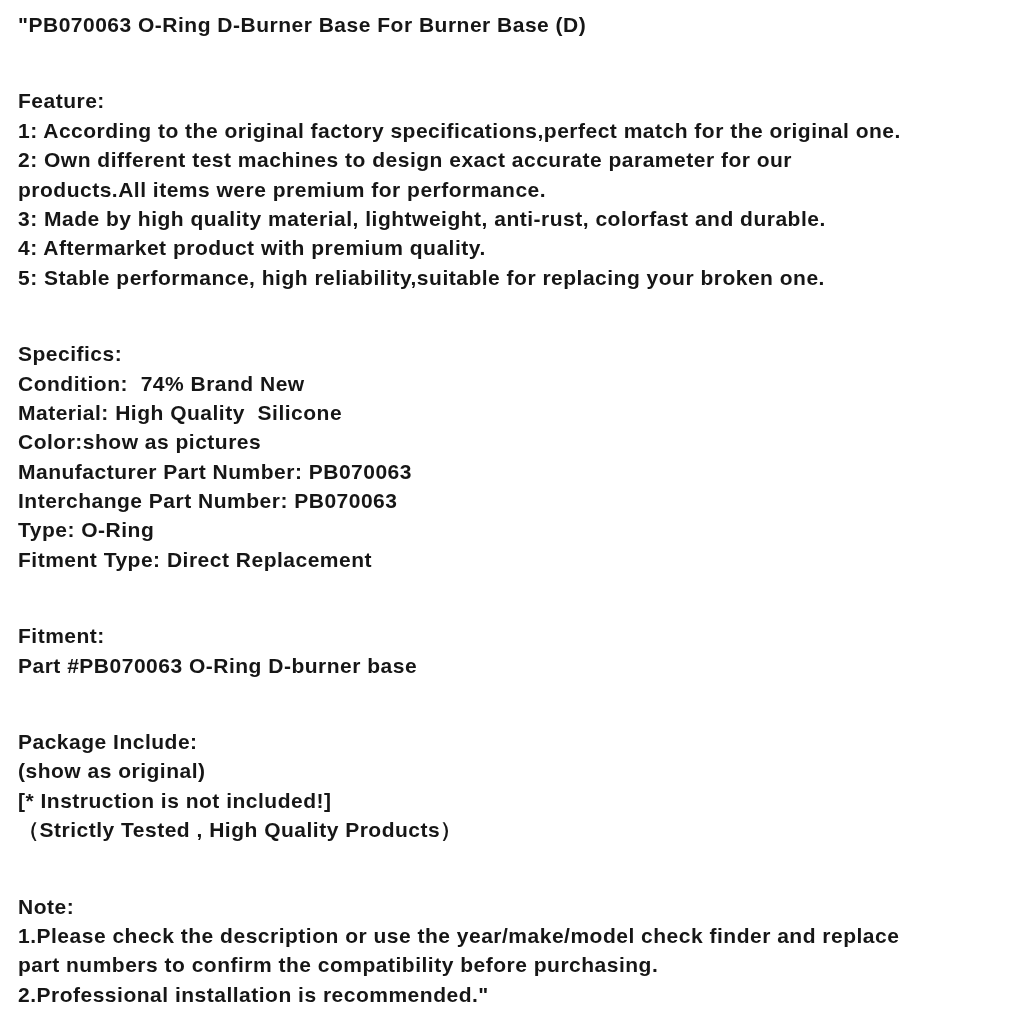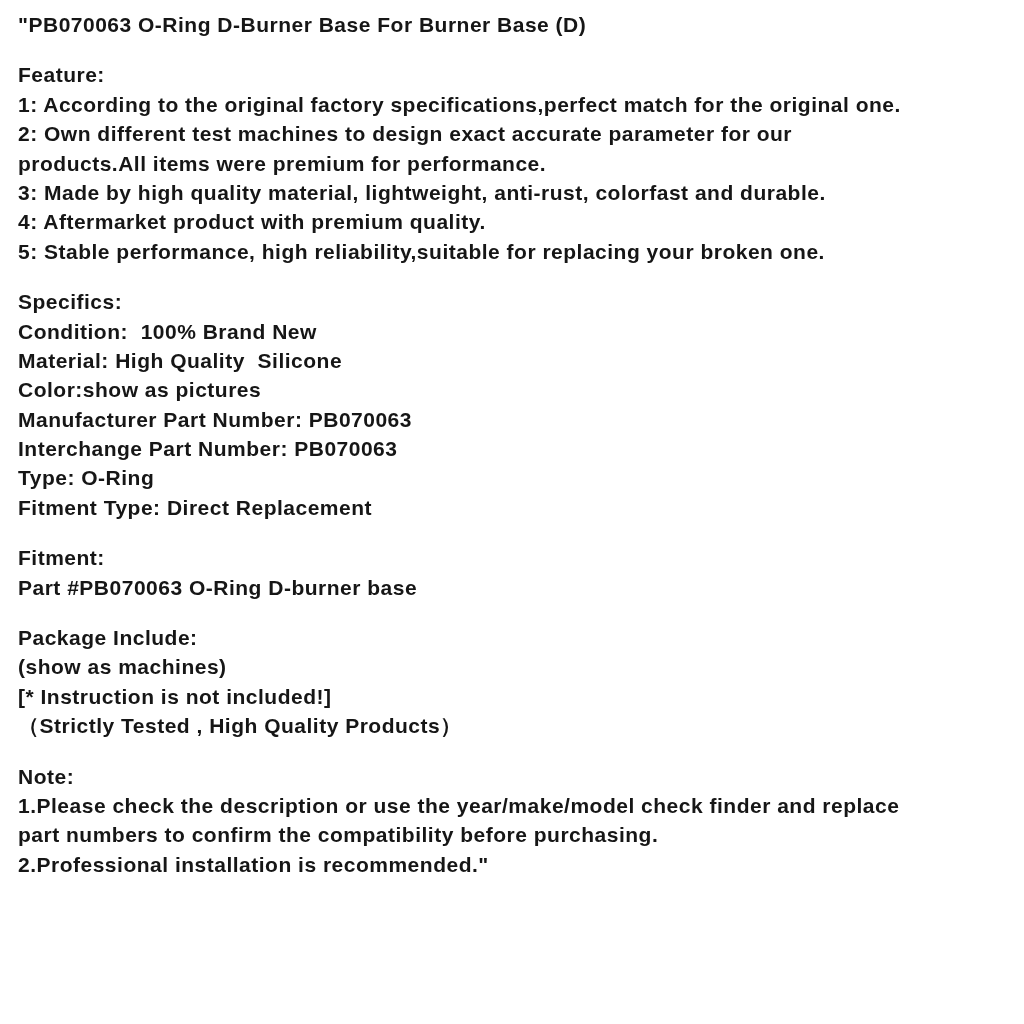--- a/index.html
+++ b/index.html
@@ -22,56 +22,56 @@
     font-size: 21px;
     font-weight: 700;
     letter-spacing: 0.5px;
   }
   .line {
     height: 29.4px;
     line-height: 29.4px;
     white-space: pre; 
   }
   .section + .section {
-    margin-top: 21px; 
+    margin-top: 47px; 
   }
 </style>
 </head>
 <body style="background: rgb(255, 255, 255);">
 
 <main class="doc" style="color: rgb(22, 22, 22);">
     <section class="section">
       <div class="line">"PB070063 O-Ring D-Burner Base For Burner Base (D)</div>
     </section>
     <section class="section">
       <div class="line heading">Feature:</div>
       <div class="line">1: According to the original factory specifications,perfect match for the original one.</div>
       <div class="line">2: Own different test machines to design exact accurate parameter for our</div>
       <div class="line">products.All items were premium for performance.</div>
       <div class="line">3: Made by high quality material, lightweight, anti-rust, colorfast and durable.</div>
       <div class="line">4: Aftermarket product with premium quality.</div>
       <div class="line">5: Stable performance, high reliability,suitable for replacing your broken one.</div>
     </section>
     <section class="section">
       <div class="line heading">Specifics:</div>
-      <div class="line">Condition:  100% Brand New</div>
+      <div class="line">Condition:  74% Brand New</div>
       <div class="line">Material: High Quality  Silicone</div>
       <div class="line">Color:show as pictures</div>
       <div class="line">Manufacturer Part Number: PB070063</div>
       <div class="line">Interchange Part Number: PB070063</div>
       <div class="line">Type: O-Ring</div>
       <div class="line">Fitment Type: Direct Replacement</div>
     </section>
     <section class="section">
       <div class="line heading">Fitment:</div>
       <div class="line">Part #PB070063 O-Ring D-burner base</div>
     </section>
     <section class="section">
       <div class="line heading">Package Include:</div>
-      <div class="line">(show as machines)</div>
+      <div class="line">(show as original)</div>
       <div class="line">[* Instruction is not included!]</div>
       <div class="line">（Strictly Tested , High Quality Products）</div>
     </section>
     <section class="section">
       <div class="line heading">Note:</div>
       <div class="line">1.Please check the description or use the year/make/model check finder and replace</div>
       <div class="line">part numbers to confirm the compatibility before purchasing.</div>
       <div class="line">2.Professional installation is recommended."</div>
     </section>
   </main>

